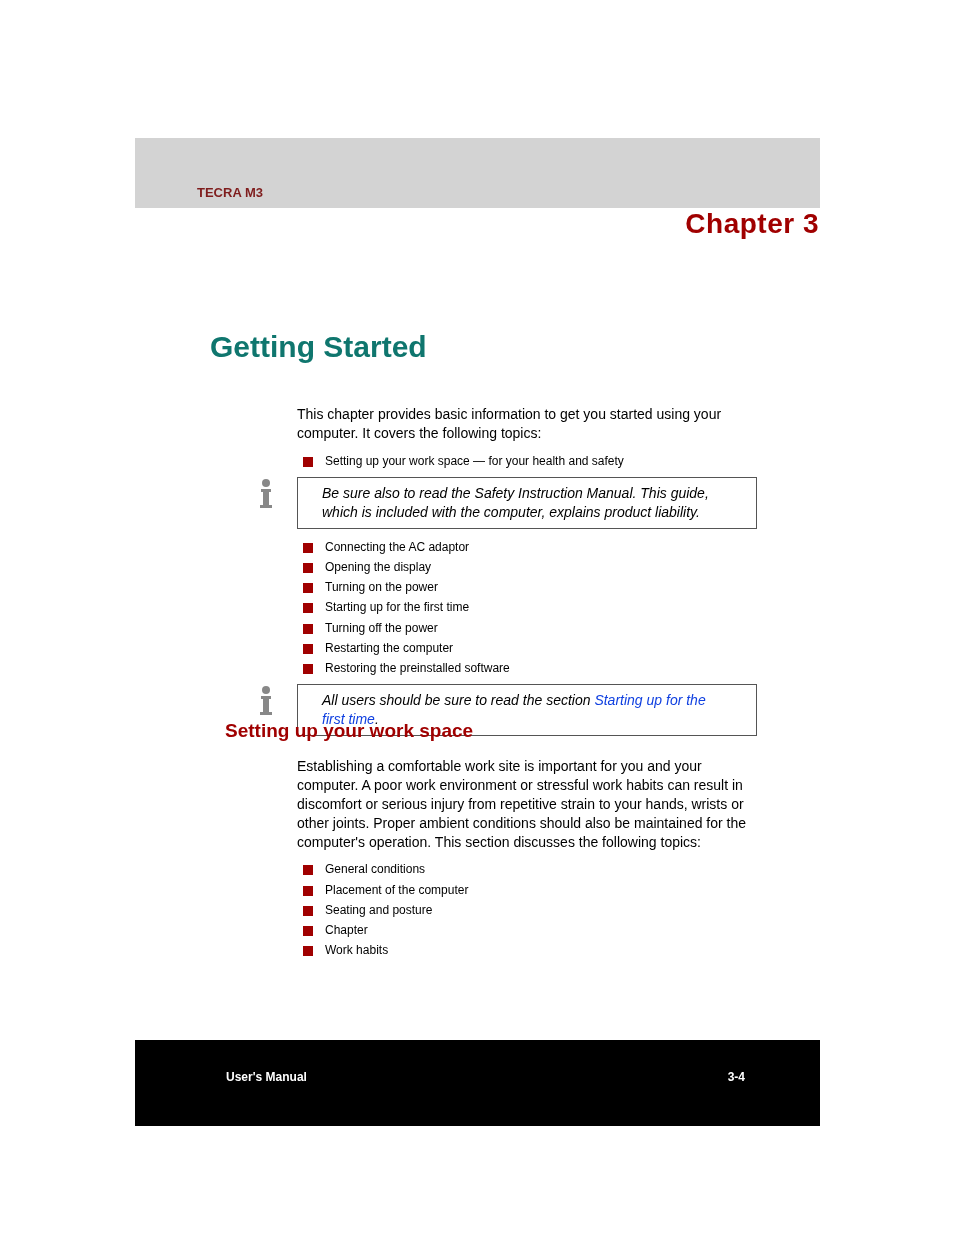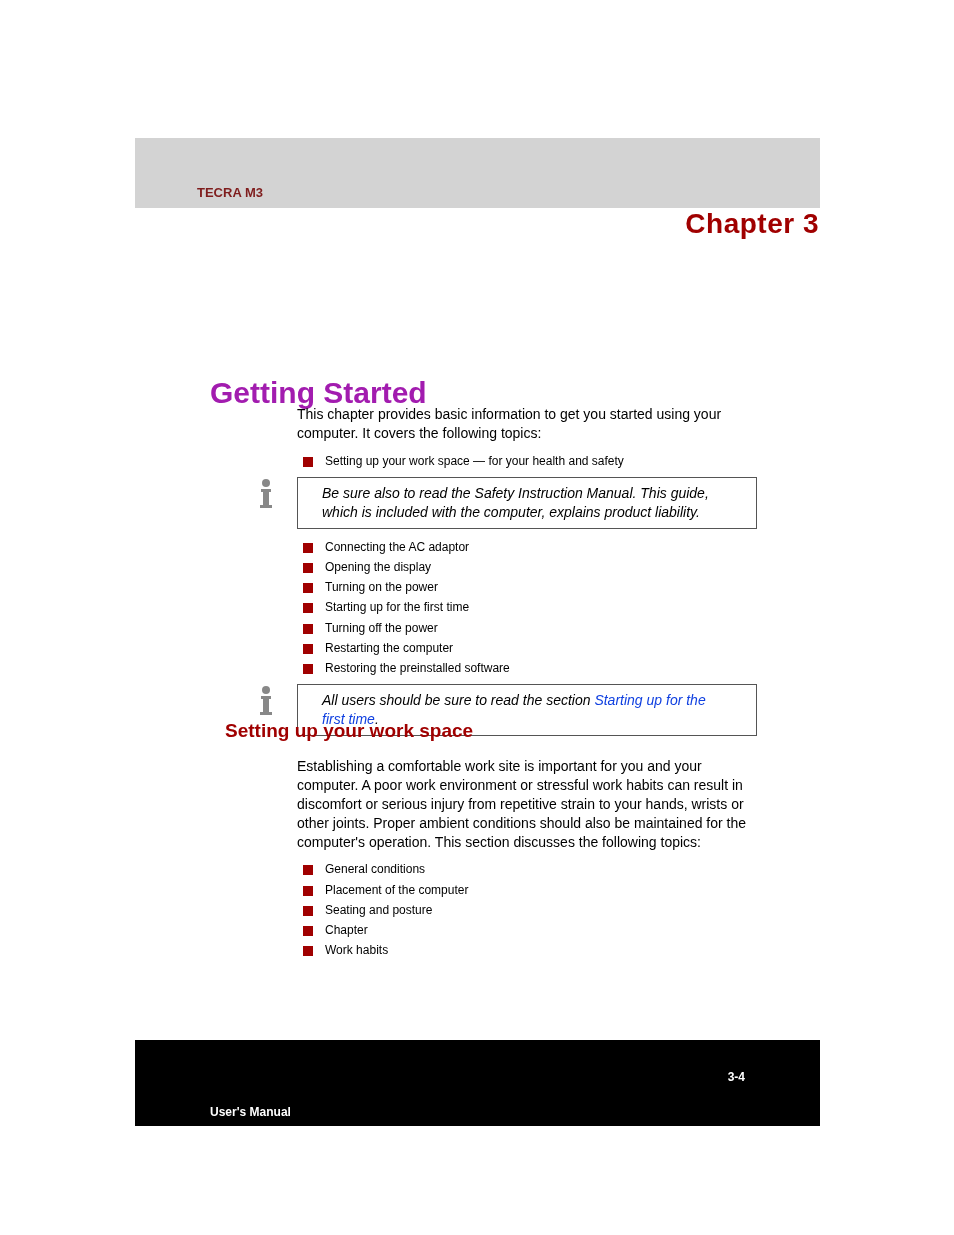--- a/index.html
+++ b/index.html
@@ -37,24 +37,23 @@
     right: 135px;
     color: #a00000;
     font-size: 28px;
     font-weight: 900;
     letter-spacing: 0.5px;
   }
   .section-title {
     position: absolute;
     top: 330px;
     left: 210px;
-    color: #a21caf;
+    color: #0f766e;
     font-size: 30px;
     font-weight: 900;
-    margin-top: 46px;
   }
   .content {
     position: absolute;
     top: 405px;
     left: 297px;
     width: 460px;
     font-size: 14px;
     line-height: 1.35;
     color: #000;
   }
@@ -104,23 +103,22 @@
     left: 135px;
     width: 685px;
     height: 86px;
     background: #000000;
     color: #ffffff;
     font-size: 12px;
     font-weight: bold;
   }
   .footer-bar .footer-left {
     position: absolute;
-    left: 75px;
+    left: 91px;
     top: 30px;
-    margin-top: 35px;
   }
   .footer-bar .footer-right {
     position: absolute;
     right: 75px;
     top: 30px;
   }
 </style>
 </head>
 <body>
 

